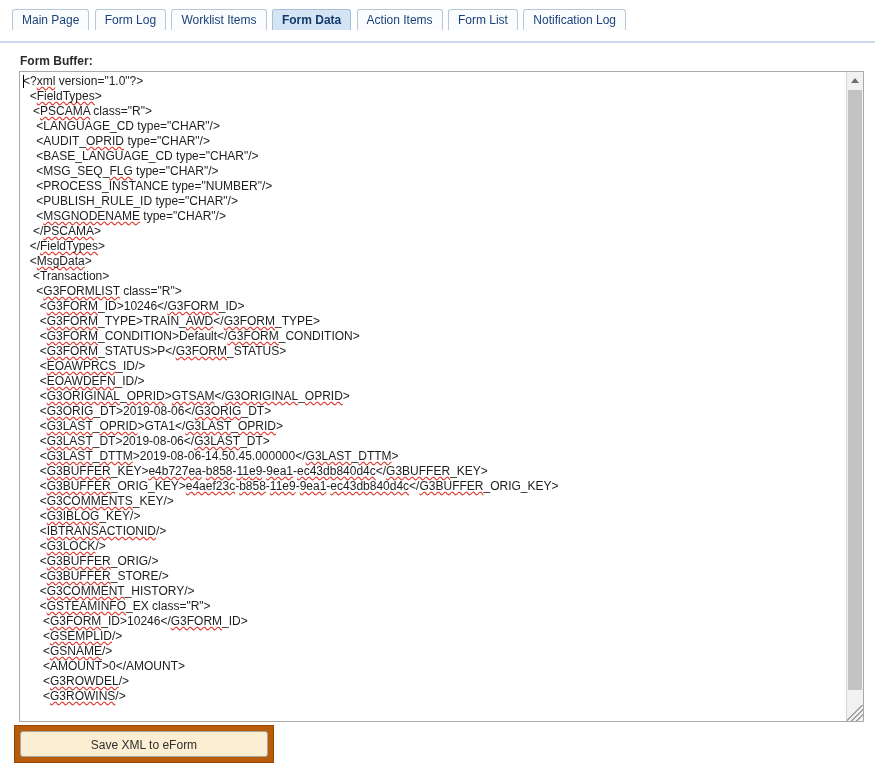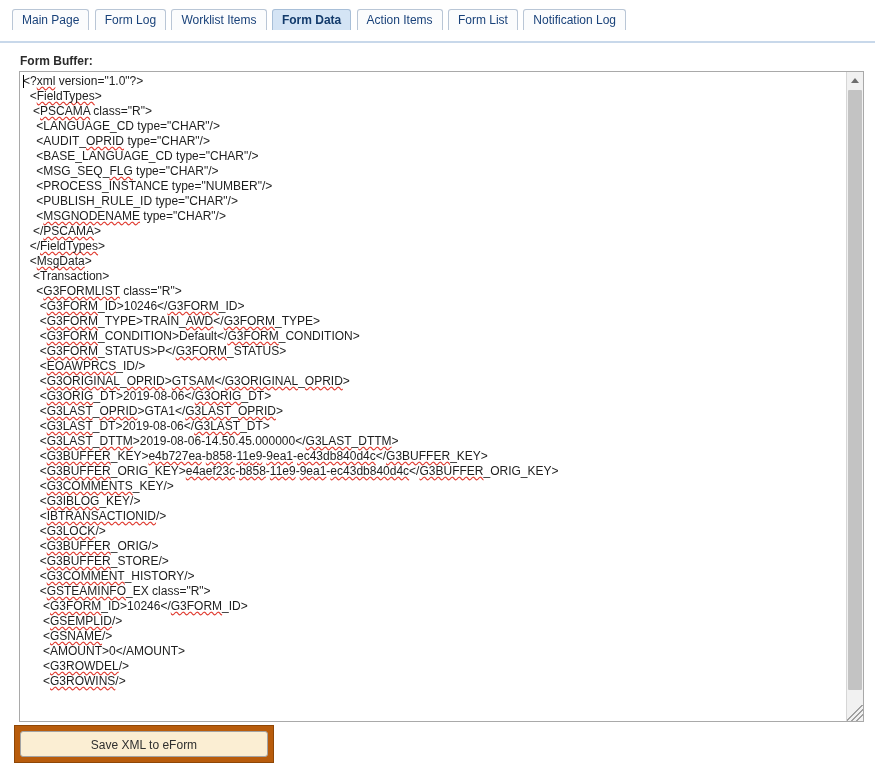--- a/index.html
+++ b/index.html
@@ -220,20 +220,21 @@
         <div class="xml-line">   &lt;/<span class="sq">PSCAMA</span>&gt;</div>
         <div class="xml-line">  &lt;/<span class="sq">FieldTypes</span>&gt;</div>
         <div class="xml-line">  &lt;<span class="sq">MsgData</span>&gt;</div>
         <div class="xml-line">   &lt;Transaction&gt;</div>
         <div class="xml-line">    &lt;<span class="sq">G3FORMLIST</span> class="R"&gt;</div>
         <div class="xml-line">     &lt;<span class="sq">G3FORM</span>_ID&gt;10246&lt;/<span class="sq">G3FORM</span>_ID&gt;</div>
         <div class="xml-line">     &lt;<span class="sq">G3FORM</span>_TYPE&gt;TRAIN_<span class="sq">AWD</span>&lt;/<span class="sq">G3FORM</span>_TYPE&gt;</div>
         <div class="xml-line">     &lt;<span class="sq">G3FORM</span>_CONDITION&gt;Default&lt;/<span class="sq">G3FORM</span>_CONDITION&gt;</div>
         <div class="xml-line">     &lt;<span class="sq">G3FORM</span>_STATUS&gt;P&lt;/<span class="sq">G3FORM</span>_STATUS&gt;</div>
         <div class="xml-line">     &lt;<span class="sq">EOAWPRCS</span>_ID/&gt;</div>
+        <div class="xml-line">     &lt;<span class="sq">EOAWDEFN</span>_ID/&gt;</div>
         <div class="xml-line">     &lt;<span class="sq">G3ORIGINAL</span>_<span class="sq">OPRID</span>&gt;<span class="sq">GTSAM</span>&lt;/<span class="sq">G3ORIGINAL</span>_<span class="sq">OPRID</span>&gt;</div>
         <div class="xml-line">     &lt;<span class="sq">G3ORIG</span>_DT&gt;2019-08-06&lt;/<span class="sq">G3ORIG</span>_DT&gt;</div>
         <div class="xml-line">     &lt;<span class="sq">G3LAST</span>_<span class="sq">OPRID</span>&gt;GTA1&lt;/<span class="sq">G3LAST</span>_<span class="sq">OPRID</span>&gt;</div>
         <div class="xml-line">     &lt;<span class="sq">G3LAST</span>_DT&gt;2019-08-06&lt;/<span class="sq">G3LAST</span>_DT&gt;</div>
         <div class="xml-line">     &lt;<span class="sq">G3LAST</span>_<span class="sq">DTTM</span>&gt;2019-08-06-14.50.45.000000&lt;/<span class="sq">G3LAST</span>_<span class="sq">DTTM</span>&gt;</div>
         <div class="xml-line">     &lt;<span class="sq">G3BUFFER</span>_KEY&gt;<span class="sq">e4b727ea</span>-<span class="sq">b858</span>-<span class="sq">11e9</span>-<span class="sq">9ea1</span>-<span class="sq">ec43db840d4c</span>&lt;/<span class="sq">G3BUFFER</span>_KEY&gt;</div>
         <div class="xml-line">     &lt;<span class="sq">G3BUFFER</span>_ORIG_KEY&gt;<span class="sq">e4aef23c</span>-<span class="sq">b858</span>-<span class="sq">11e9</span>-<span class="sq">9ea1</span>-<span class="sq">ec43db840d4c</span>&lt;/<span class="sq">G3BUFFER</span>_ORIG_KEY&gt;</div>
         <div class="xml-line">     &lt;<span class="sq">G3COMMENTS</span>_KEY/&gt;</div>
         <div class="xml-line">     &lt;<span class="sq">G3IBLOG</span>_KEY/&gt;</div>
         <div class="xml-line">     &lt;<span class="sq">IBTRANSACTIONID</span>/&gt;</div>

